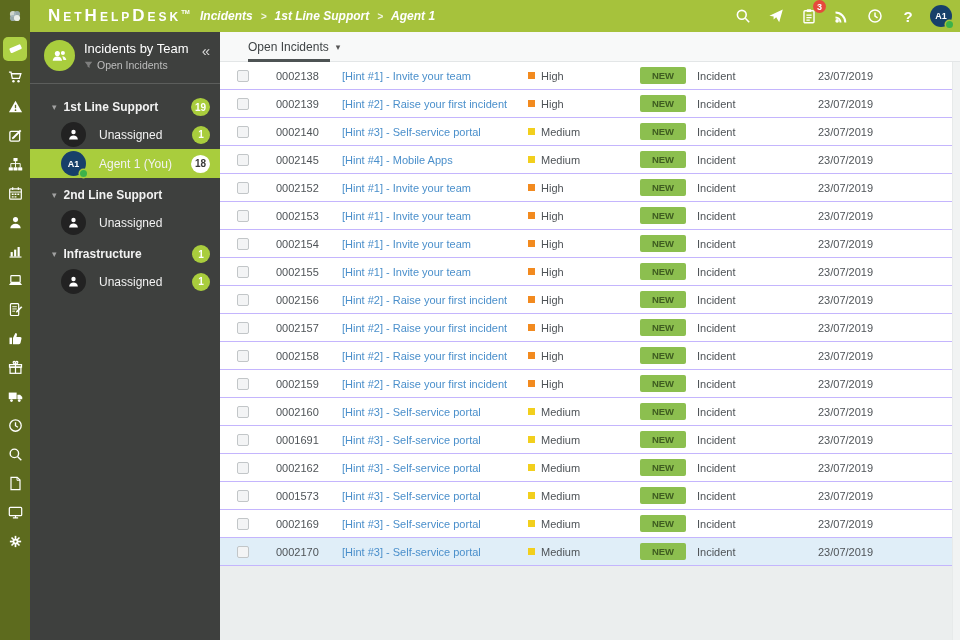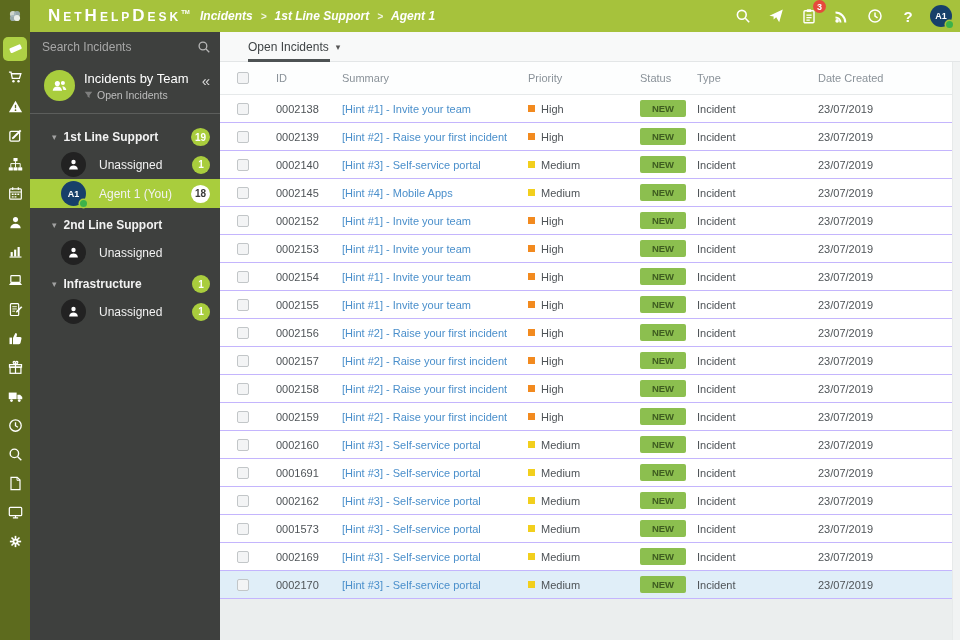--- a/index.html
+++ b/index.html
@@ -340,29 +340,20 @@
             <rect x="7.1" y="2" width="1.8" height="12" fill="currentColor" transform="rotate(-45 8 8)"></rect>
             <circle cx="8" cy="8" r="3" fill="currentColor"></circle>
             <circle cx="8" cy="8" r="1.2" fill="#5d6b1e"></circle>
           </g>
         </svg>
       </span>
     </div>
   </div>
 
 <div class="sidebar">
-  <div class="search-row">
-    <input type="text" placeholder="Search Incidents" style="">
-    <span class="sic">
-      <svg viewBox="0 0 16 16" width="14" height="14">
-          <circle cx="6.8" cy="6.8" r="4.4" fill="none" stroke="currentColor" stroke-width="1.5"></circle>
-          <path d="m10.3 10.3 3.7 3.7" stroke="currentColor" stroke-width="1.5"></path>
-        </svg>
-    </span>
-  </div>
   <div class="panel-head">
     <span class="panel-av">
       <svg viewBox="0 0 16 16" width="17" height="17" fill="currentColor">
           <circle cx="6" cy="6.2" r="2.4"></circle>
           <path d="M1.6 13c.2-2.6 2-4 4.4-4s4.2 1.4 4.4 4z"></path>
           <circle cx="11.2" cy="5.6" r="1.9"></circle>
           <path d="M10.6 8.8c2 .2 3.6 1.4 3.8 3.5h-2.7z" opacity=".95"></path>
         </svg>
     </span>
     <span>
@@ -430,29 +421,20 @@
 
 <div class="main">
   <div class="toolbar">
     <span class="view-tab">
       <span>Open Incidents</span>
       <span class="dd">▾</span>
     </span>
     <span class="tab-line"></span>
   </div>
   <div class="grid" id="grid">
-      <div class="gh">
-        <span class="cb"></span>
-        <span class="pad">ID</span>
-        <span class="pad">Summary</span>
-        <span class="pad">Priority</span>
-        <span class="pad">Status</span>
-        <span class="pad7">Type</span>
-        <span class="pad">Date Created</span>
-      </div>
       <div class="row">
         <span class="cb"></span>
         <span class="pad">0002138</span>
         <span class="pad"><a class="link" href="#">[Hint #1] - Invite your team</a></span>
         <span class="pri">
           <span class="pri-dot" style="background: rgb(242, 138, 31);"></span>
           <span>High</span>
         </span>
         <span>
           <span class="stat">NEW</span>

